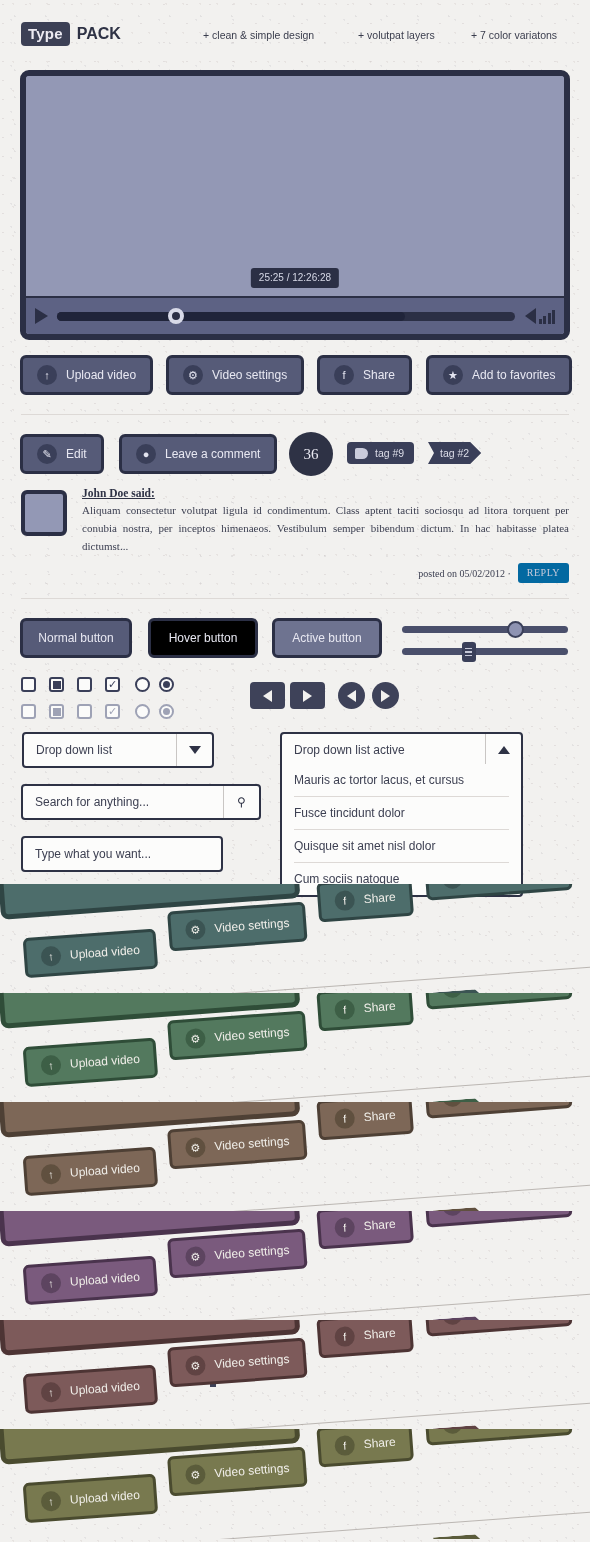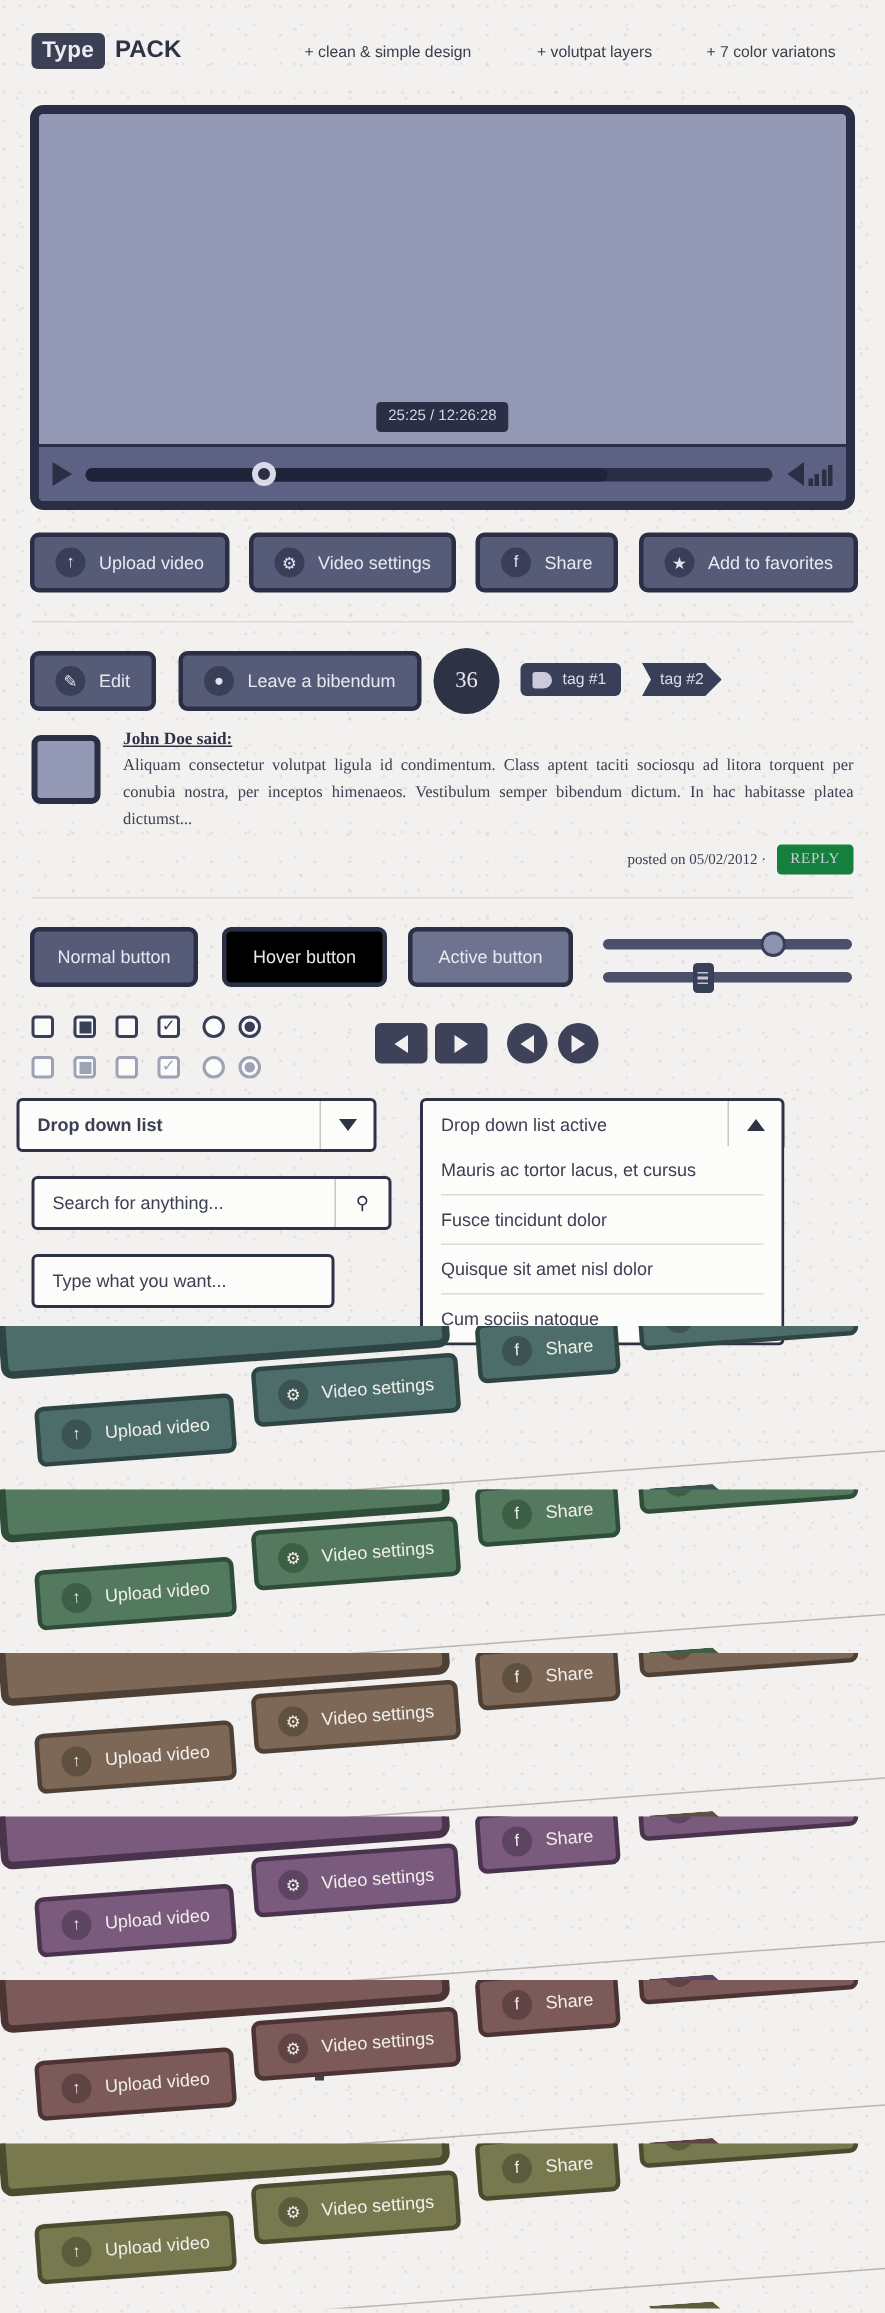--- a/index.html
+++ b/index.html
@@ -126,21 +126,21 @@
   }
   .ctext {
     font-size:11px; color:#3d4052; line-height:1.62; margin-top:3px;
     text-align:justify;
   }
   .cmeta {
     margin-top:8px; text-align:right; font-size:10px; color:#3d4052;
     display:flex; justify-content:flex-end; align-items:center; gap:7px;
   }
   .reply-btn {
-    background:#15803d; color:#c9cbdb; font-size:10px;
+    background:#0369a1; color:#c9cbdb; font-size:10px;
     padding:4px 9px 5px; border-radius:3px; letter-spacing:.5px;
   }
   .rule { position:absolute; height:1px; background:#ddd9d6; left:21px; width:548px; }
 
   
   .states { position:absolute; left:0; top:618px; width:502px; height:42px; }
   .sbtn {
     position:absolute; height:40px; border:3px solid #2b2f45; border-radius:6px;
     display:flex; align-items:center; justify-content:center;
     font-size:12px; color:#e8e8f2;
@@ -299,27 +299,27 @@
 
 <div class="rule" style="top:414px;"></div>
 
 <div class="editrow">
   <div class="btn" style="left:20px;">
     <span class="ico">✎</span>
     <span>Edit</span>
   </div>
   <div class="btn" style="left:119px;">
     <span class="ico">●</span>
-    <span>Leave a bibendum</span>
+    <span>Leave a comment</span>
   </div>
 </div>
 <div class="counter">36</div>
 <div class="tag1">
   <span class="dot"></span>
-  <span>tag #1</span>
+  <span>tag #9</span>
 </div>
 <div class="tag2">
   <span>tag #2</span>
 </div>
 
 <div class="comment">
   <div class="avatar"></div>
   <div class="cbody">
     <div class="cname">John Doe said:</div>
     <div class="ctext">Aliquam consectetur volutpat ligula id condimentum. Class aptent taciti sociosqu ad litora torquent per conubia nostra, per inceptos himenaeos. Vestibulum semper bibendum dictum. In hac habitasse platea dictumst...</div>
@@ -388,21 +388,21 @@
       <span class="tri-r"></span>
     </div>
   <div class="navci" style="left:338px; top:10px;">
       <span class="tri-l"></span>
     </div>
   <div class="navci" style="left:372px; top:10px;">
       <span class="tri-r"></span>
     </div>
 </div>
 
-<div class="field" style="left:11px; top:732px; width:240px;font-weight:bold;">
+<div class="field" style="left:22px; top:732px; width:192px;">
   <span class="ftext">Drop down list</span>
   <span class="fbtn">
       <i class="caret-d"></i>
     </span>
 </div>
 <div class="field" style="left:21px; top:784px; width:240px;">
   <span class="ftext">Search for anything...</span>
   <span class="fbtn">⚲</span>
 </div>
 <div class="field" style="left:21px; top:836px; width:202px;">

